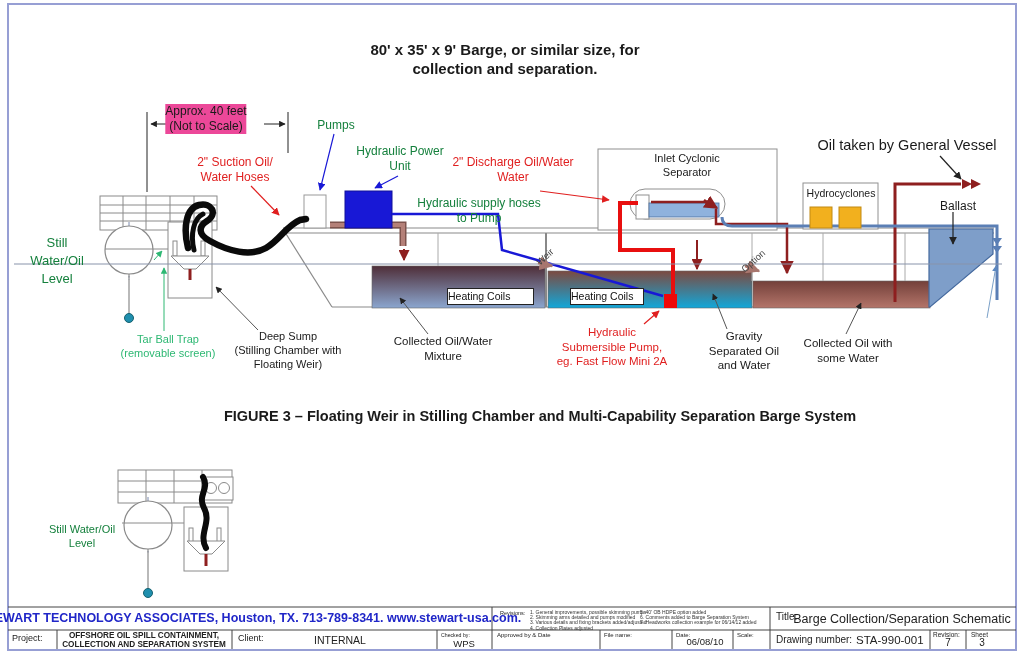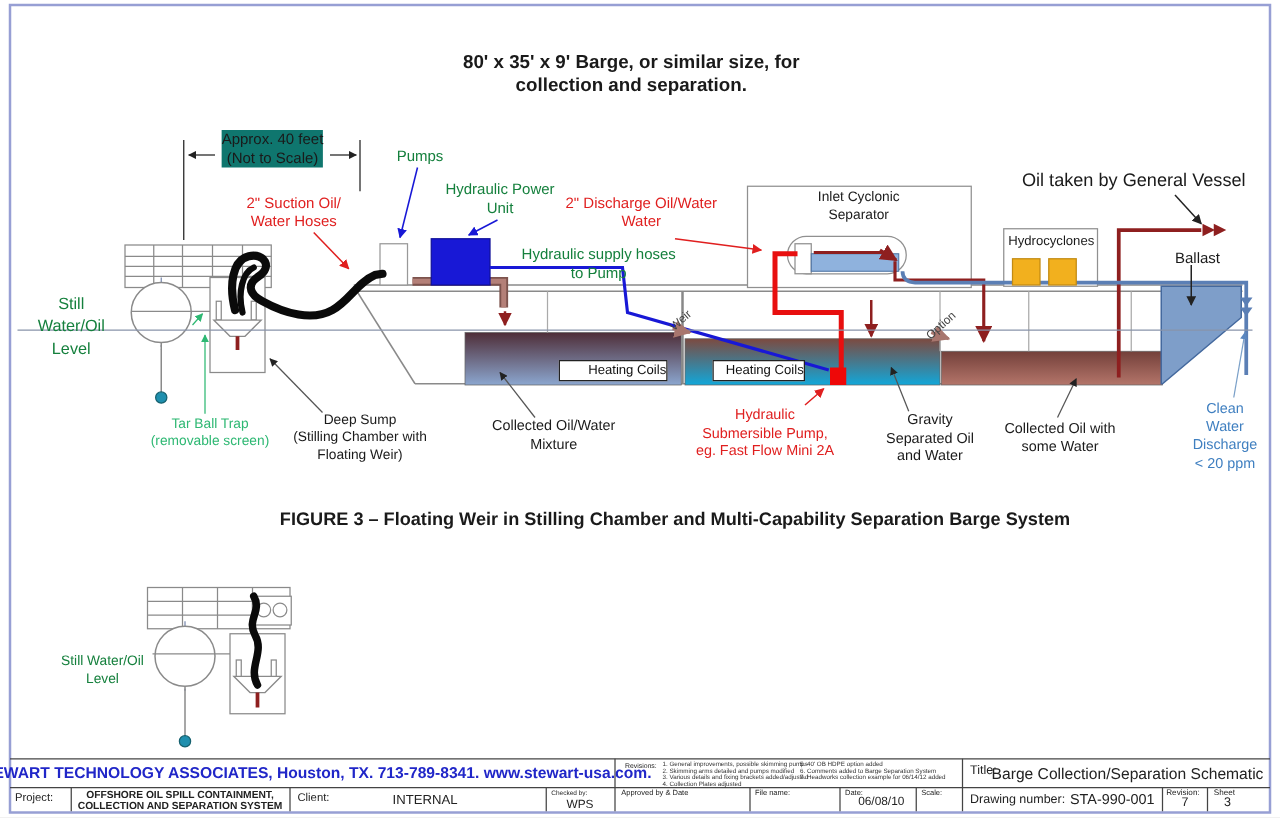--- a/index.html
+++ b/index.html
@@ -9,21 +9,21 @@
   .lbl{position:absolute;transform:translateX(-50%);text-align:center;
        white-space:nowrap;line-height:1.28;color:#1a1a1a}
   .bold{font-weight:bold}
   .blue{color:#15803d}
   .red{color:#e01f1f}
   .green{color:#2eb873}
   .lb{color:#3f7fc0}
   .f15{font-size:15px}.f14{font-size:14.5px}.f13{font-size:13px}
   .f12{font-size:12px}.f115{font-size:11.5px}.f11{font-size:11px}.f10{font-size:10.5px}
   .heat{position:absolute;background:#fff;border:1px solid #222;font-size:10.5px;
-        text-align:right;color:#111;line-height:15px}
+        text-align:left;color:#111;line-height:15px}
   .rot{position:absolute;font-size:9.5px;color:#444;white-space:nowrap;
        transform:rotate(-42deg);transform-origin:left top}
   .tb{position:absolute;color:#222;white-space:nowrap}
   .tbc{transform:translateX(-50%);text-align:center}
   .tiny{font-size:5px;line-height:5.2px;color:#333}
 </style>
 </head>
 <body>
 
 <div class="sheet">
@@ -234,21 +234,21 @@
     <line x1="930" y1="630" x2="930" y2="649"></line>
     <line x1="966" y1="630" x2="966" y2="649"></line>
   </g>
 </svg>
 
 <div class="lbl bold f15" style="left:505px;top:40px">
   <div>80' x 35' x 9' Barge, or similar size, for</div>
   <div>collection and separation.</div>
 </div>
 
-<div class="lbl f12" style="left:218px;top:104px;background:#0f766e;line-height:15px">
+<div class="lbl f12" style="left:206px;top:104px;background:#ec4899;line-height:15px">
   <div>Approx. 40 feet</div>
   <div>(Not to Scale)</div>
 </div>
 
 <div class="lbl blue f12" style="left:336px;top:118px">Pumps</div>
 
 <div class="lbl blue f12" style="left:400px;top:144px">
   <div>Hydraulic Power</div>
   <div>Unit</div>
 </div>
@@ -317,26 +317,20 @@
   <div>Gravity</div>
   <div>Separated Oil</div>
   <div>and Water</div>
 </div>
 
 <div class="lbl f115" style="left:848px;top:336px">
   <div>Collected Oil with</div>
   <div>some Water</div>
 </div>
 
-<div class="lbl lb f115" style="left:980px;top:320px">
-  <div>Clean</div>
-  <div>Water</div>
-  <div>Discharge</div>
-  <div>&lt; 20 ppm</div>
-</div>
 
 <div class="lbl blue f11" style="left:82px;top:522px">
   <div>Still Water/Oil</div>
   <div>Level</div>
 </div>
 
 <div class="lbl bold f14" style="left:540px;top:407px">FIGURE 3 – Floating Weir in Stilling Chamber and Multi-Capability Separation Barge System</div>
 
 <div class="tb tbc bold" style="left:250px;top:611px;font-size:12.5px;color:#2026c8">STEWART TECHNOLOGY ASSOCIATES, Houston, TX.  713-789-8341.  www.stewart-usa.com.</div>
 

